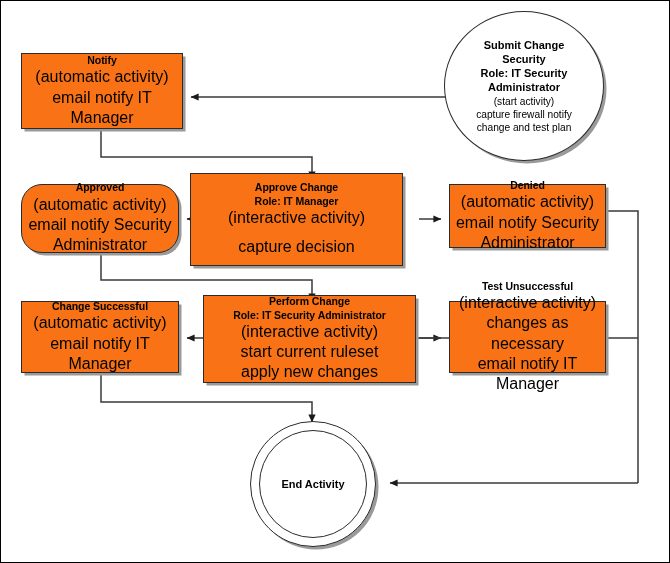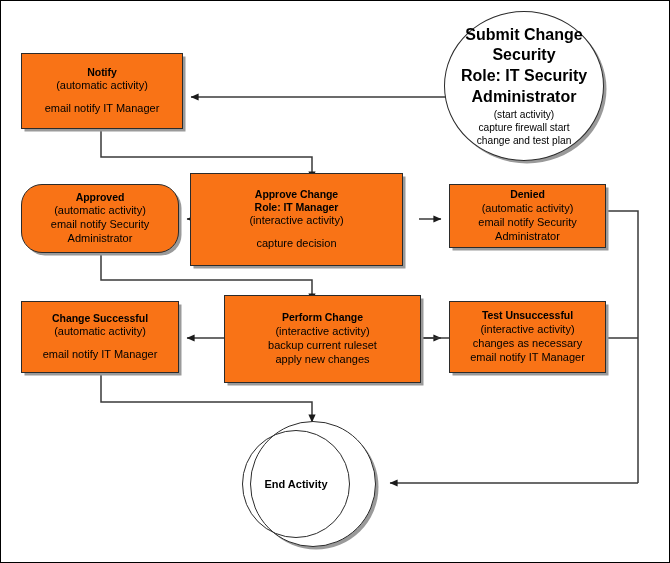--- a/index.html
+++ b/index.html
@@ -38,41 +38,41 @@
     color:#000000;
     z-index:3;
     box-shadow:3px 3px 0 -0.5px #9a9a9a;
   }
   .node .ttl{
     font-weight:bold;
     font-size:10.5px;
     letter-spacing:-0.05px;
   }
   .node .sub{
-    font-size:11px;
+    font-size:16px;
   }
   .node .gap{ height:9px; }
 
   .circ{
     position:absolute;
     box-sizing:border-box;
     border-radius:50%;
     background:#ffffff;
     border:1.6px solid #2b2b2b;
     display:flex;
     flex-direction:column;
     align-items:center;
     justify-content:center;
     text-align:center;
     line-height:1.3;
     color:#000000;
     z-index:3;
     box-shadow:3px 3px 0 -0.5px #9a9a9a;
   }
-  .circ .ttl{ font-weight:bold; font-size:16px;text-align:right; }
+  .circ .ttl{ font-weight:bold; font-size:11px;text-align:right; }
   .circ .sub{ font-size:10.2px; }
 
   .ring-inner{
     position:absolute;
     box-sizing:border-box;
     border-radius:50%;
     border:1.6px solid #2b2b2b;
     background:transparent;
     display:flex;
     align-items:center;
@@ -123,21 +123,21 @@
     </g>
   </svg>
 
   <div class="circ" style="left:443px; top:10px; width:160px; height:150px;">
     <div class="ttl">Submit Change</div>
     <div class="ttl">Security</div>
     <div class="ttl">Role: IT Security</div>
     <div class="ttl">Administrator</div>
     <div class="sub">(start activity)</div>
     <div class="gap"></div>
-    <div class="sub">capture firewall start</div>
+    <div class="sub">capture firewall notify</div>
     <div class="sub">change and test plan</div>
   </div>
 
   <div class="node" style="left:20px; top:52px; width:162px; height:76px;">
     <div class="ttl">Notify</div>
     <div class="sub">(automatic activity)</div>
     <div class="gap"></div>
     <div class="sub">email notify IT Manager</div>
   </div>
 
@@ -163,32 +163,33 @@
     <div class="sub">Administrator</div>
   </div>
 
   <div class="node" style="left:20px; top:300px; width:158px; height:72px;">
     <div class="ttl">Change Successful</div>
     <div class="sub">(automatic activity)</div>
     <div class="gap"></div>
     <div class="sub">email notify IT Manager</div>
   </div>
 
-  <div class="node" style="left:223px; top:294px; width:197px; height:88px;">
+  <div class="node" style="left:202px; top:294px; width:213px; height:88px;">
     <div class="ttl">Perform Change</div>
+    <div class="ttl">Role: IT Security Administrator</div>
     <div class="sub">(interactive activity)</div>
-    <div class="sub">backup current ruleset</div>
+    <div class="sub">start current ruleset</div>
     <div class="sub">apply new changes</div>
   </div>
 
   <div class="node" style="left:448px; top:300px; width:157px; height:72px;align-items:center;">
     <div class="ttl">Test Unsuccessful</div>
     <div class="sub">(interactive activity)</div>
     <div class="sub">changes as necessary</div>
     <div class="sub">email notify IT Manager</div>
   </div>
 
   <div class="circ" style="left:249px; top:420px; width:126px; height:126px;"></div>
-  <div class="ring-inner" style="left:241px; top:429px; width:108px; height:108px;">
+  <div class="ring-inner" style="left:258px; top:429px; width:108px; height:108px;">
     <span class="end-label">End Activity</span>
   </div>
 
 </div>
 
 </body></html>

